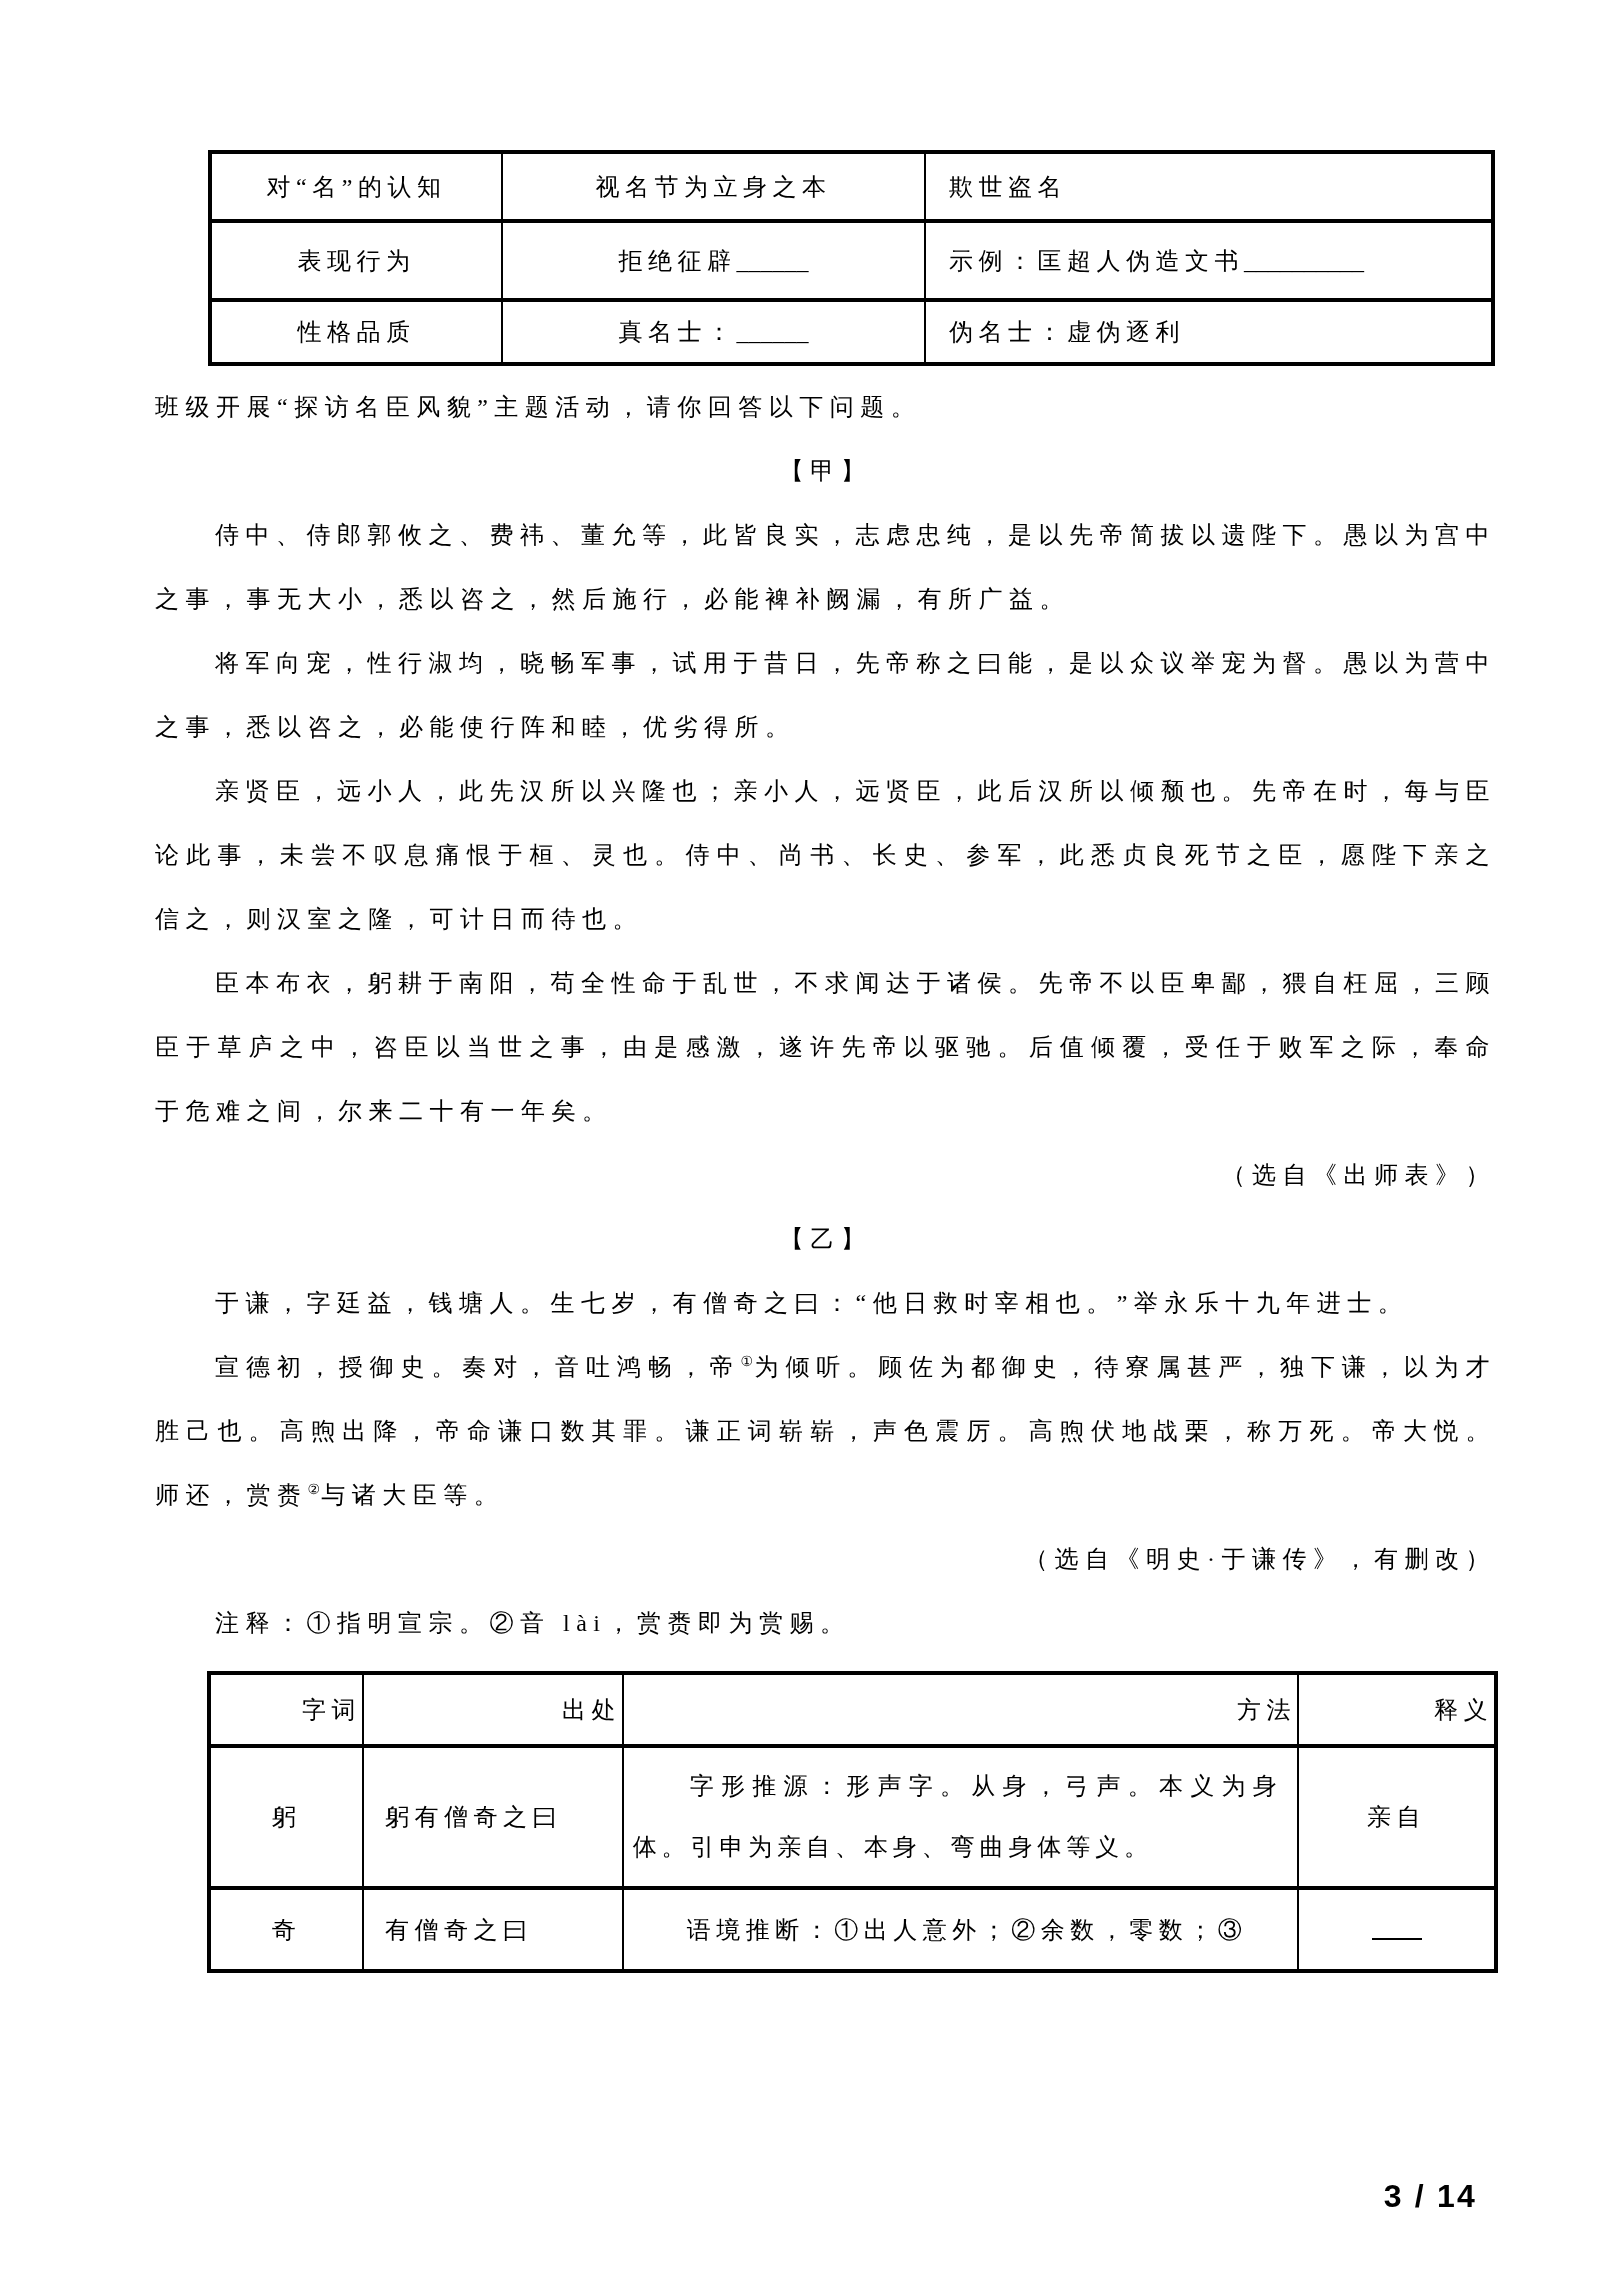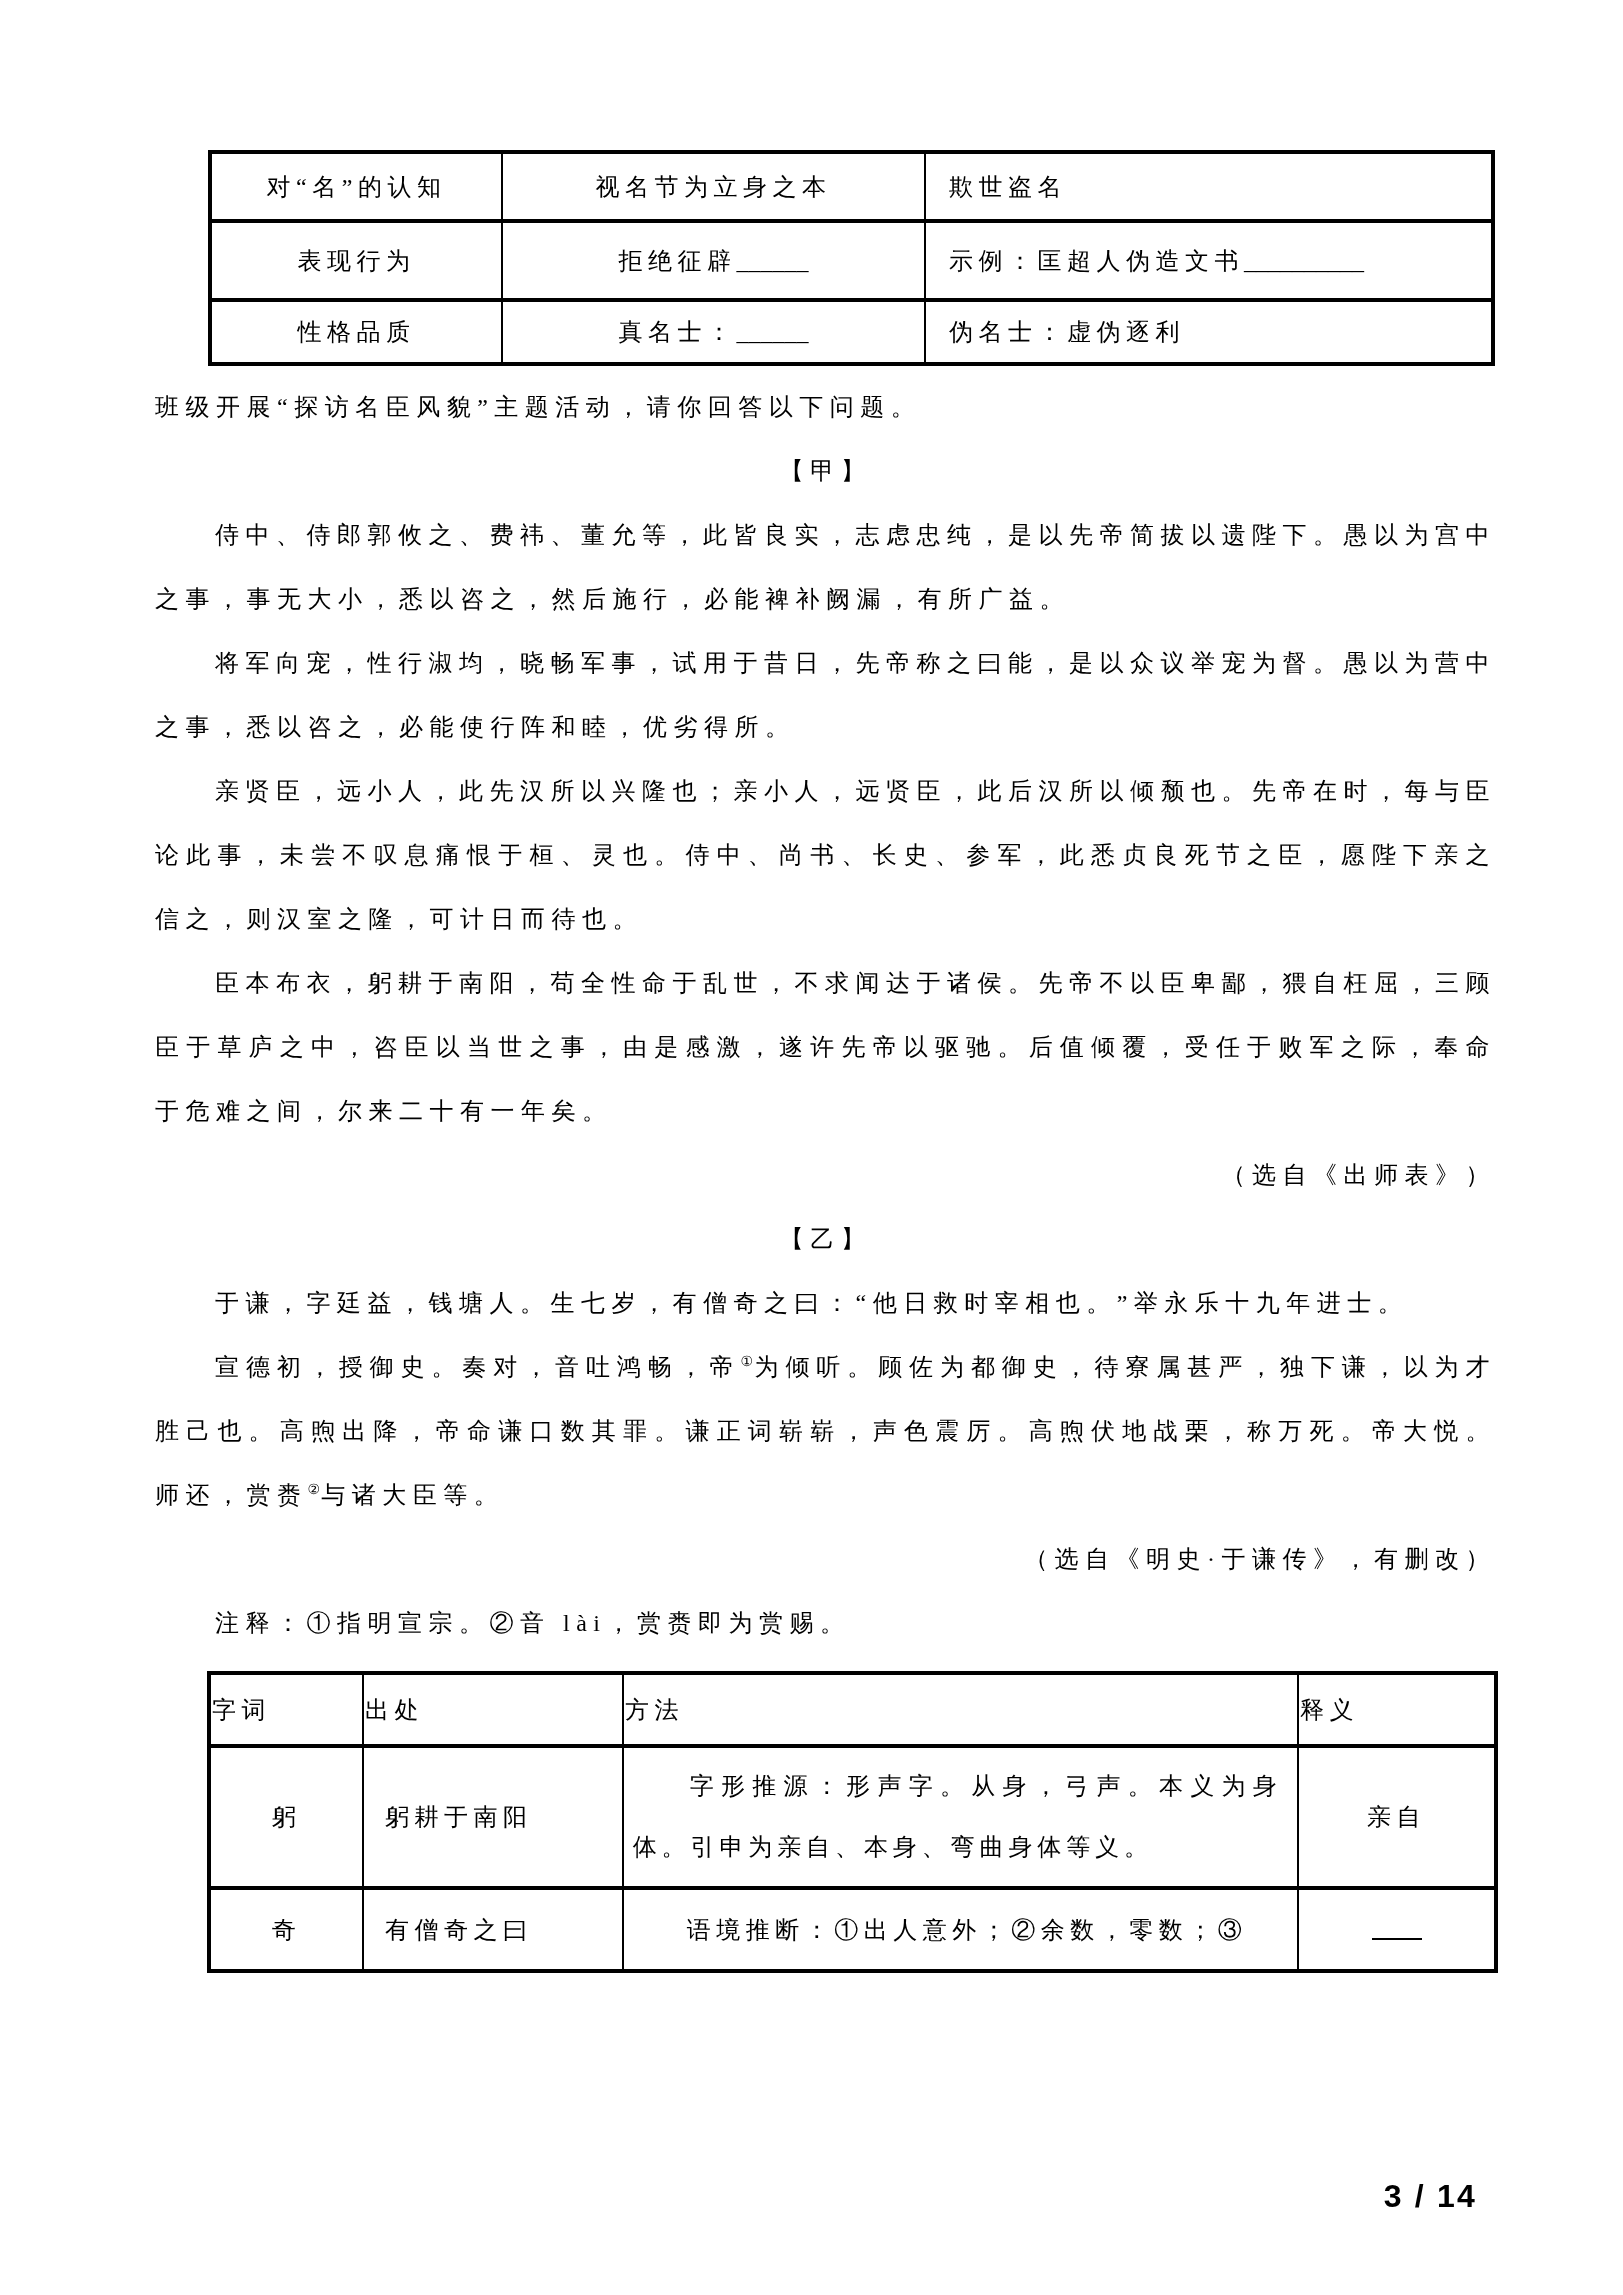--- a/index.html
+++ b/index.html
@@ -57,21 +57,21 @@
     border-collapse:collapse; table-layout:fixed;
     margin-left:52px; margin-top:16.4px; width:1288px;
     border:4.4px solid #000;
   }
   .t2 td {
     border:2.2px solid #000;
     border-top-width:4.4px; border-bottom-width:4.4px;
     font-size:24px; letter-spacing:5.5px;
     vertical-align:middle;
   }
-  .t2 tr:nth-child(1) td { height:67px; text-align:left; }
+  .t2 tr:nth-child(1) td { height:67px; text-align:right; }
   .t2 tr:nth-child(2) td { height:136px; }
   .t2 tr:nth-child(3) td { height:77px; }
   .t2 .word    { text-align:center; }
   .t2 .src     { text-align:left; padding-left:21px; white-space:nowrap; }
   .t2 .meaning { text-align:center; }
   .t2 .method1 {
     text-align:justify; text-indent:57px;
     padding:0 15.3px 0 8.7px; line-height:61px;
     letter-spacing:4.9px;
   }
@@ -151,21 +151,21 @@
         </colgroup>
       <tbody>
           <tr>
         <td>字词</td>
         <td>出处</td>
         <td>方法</td>
         <td>释义</td>
       </tr>
       <tr>
         <td class="word">躬</td>
-        <td class="src"><span></span><span class="emph"><span>躬</span><span class="dot">·</span></span><span>耕于南阳</span></td>
+        <td class="src"><span></span><span class="emph"><span>躬</span><span class="dot">·</span></span><span>有僧奇之曰</span></td>
         <td class="method1">字形推源：形声字。从身，弓声。本义为身体。引申为亲自、本身、弯曲身体等义。</td>
         <td class="meaning">亲自</td>
       </tr>
       <tr>
         <td class="word">奇</td>
         <td class="src"><span>有僧</span><span class="emph"><span>奇</span><span class="dot">·</span></span><span>之曰</span></td>
         <td class="method2">语境推断：①出人意外；②余数，零数；③</td>
         <td class="meaning"><span class="fill-blank"></span></td>
       </tr>
     </tbody>

